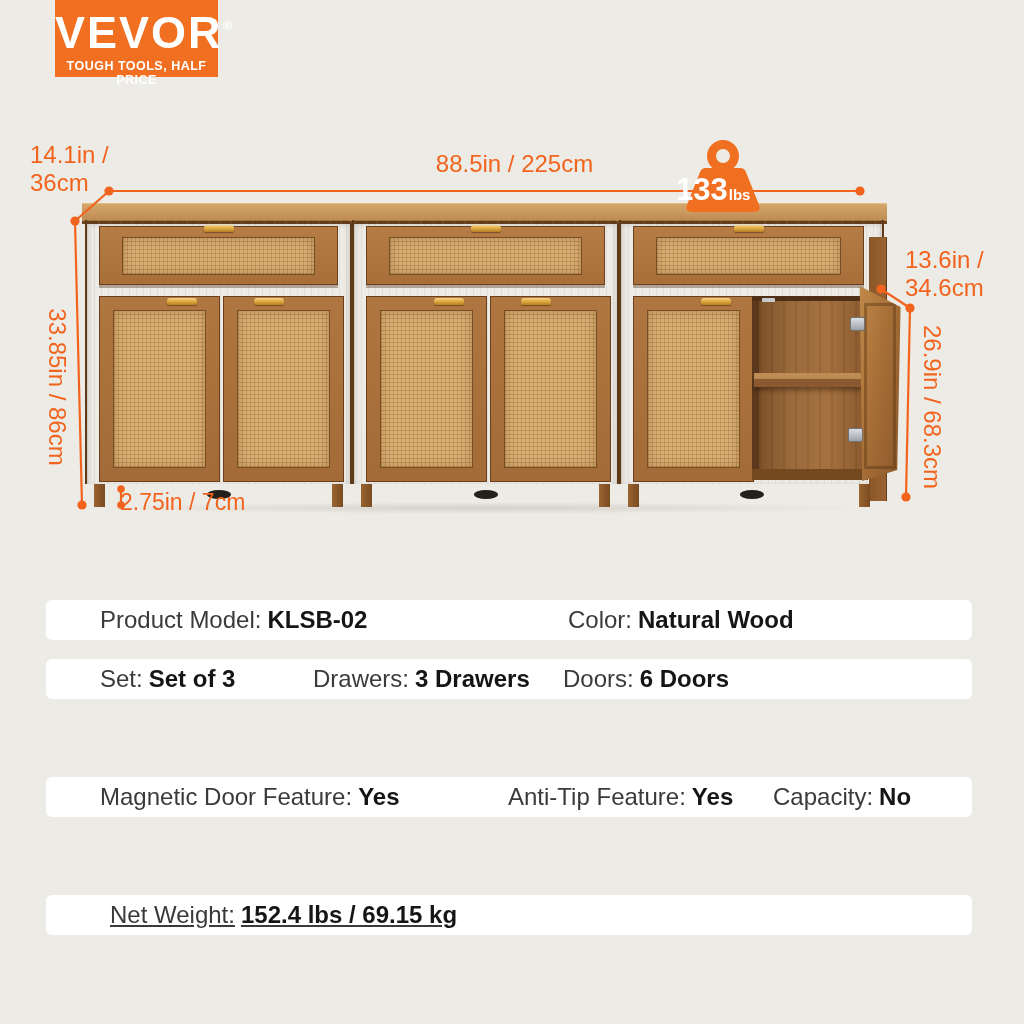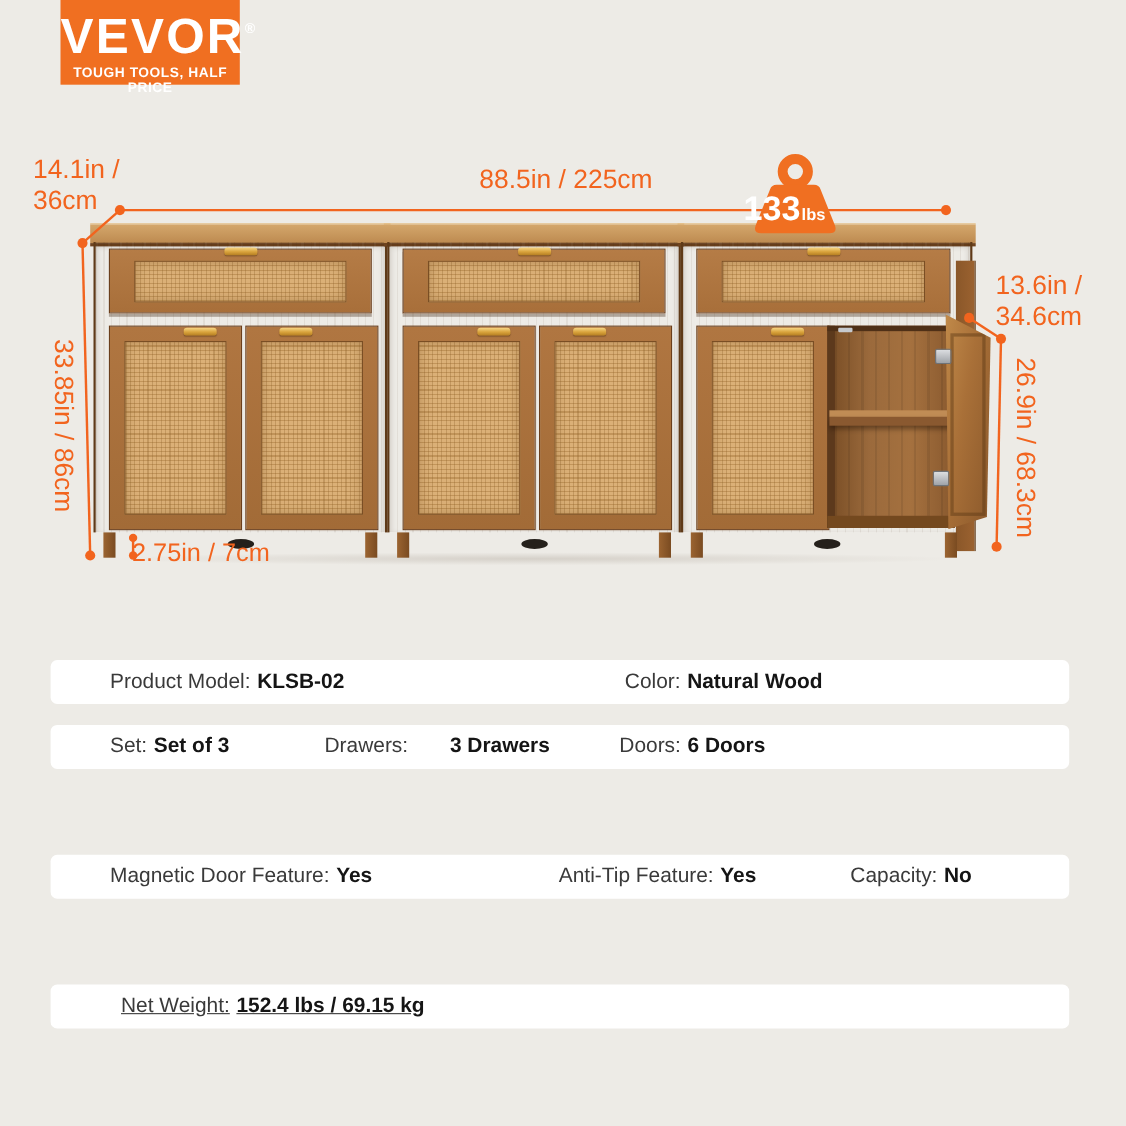--- a/index.html
+++ b/index.html
@@ -79,21 +79,21 @@
 
   
   .wt{position:absolute;left:676px;top:129px;width:92px;height:90px;z-index:4;}
   .wt-label{position:absolute;left:0;right:0;top:46px;height:36px;display:flex;align-items:baseline;justify-content:flex-start;color:#fff;}
   .wt-value{font-size:31px;font-weight:600;line-height:30px;}
   .wt-unit{font-size:15px;font-weight:600;margin-left:1px;}
 
   
   .bar{position:absolute;left:46px;width:926px;height:40px;background:#ffffff;border-radius:6px;z-index:4;}
   .cell{position:absolute;top:0;height:40px;display:flex;align-items:center;white-space:nowrap;
-        font-size:19px;color:#3a3a3a;}
+        font-size:24px;color:#3a3a3a;}
   .cell .val{color:#151515;font-weight:bold;margin-left:6px;}
 </style>
 </head>
 <body>
 
 <div class="canvas">
 
   <div class="logo">
     <div class="logo-brand"><span>VEVOR</span><span class="logo-reg">®</span></div>
     <div class="logo-tag">TOUGH TOOLS, HALF PRICE</div>
@@ -230,21 +230,21 @@
     <span class="cell" style="left:522px;">
         <span>Color:</span>
         <span class="val">Natural Wood</span>
       </span>
   </div>
   <div class="bar" style="top:659px;">
     <span class="cell" style="left:54px;">
         <span>Set:</span>
         <span class="val">Set of 3</span>
       </span>
-    <span class="cell" style="left:249px;gap:32px;">
+    <span class="cell" style="left:267px;">
         <span>Drawers:</span>
         <span class="val">3 Drawers</span>
       </span>
     <span class="cell" style="left:517px;">
         <span>Doors:</span>
         <span class="val">6 Doors</span>
       </span>
   </div>
   <div class="bar" style="top:777px;">
     <span class="cell" style="left:54px;">

